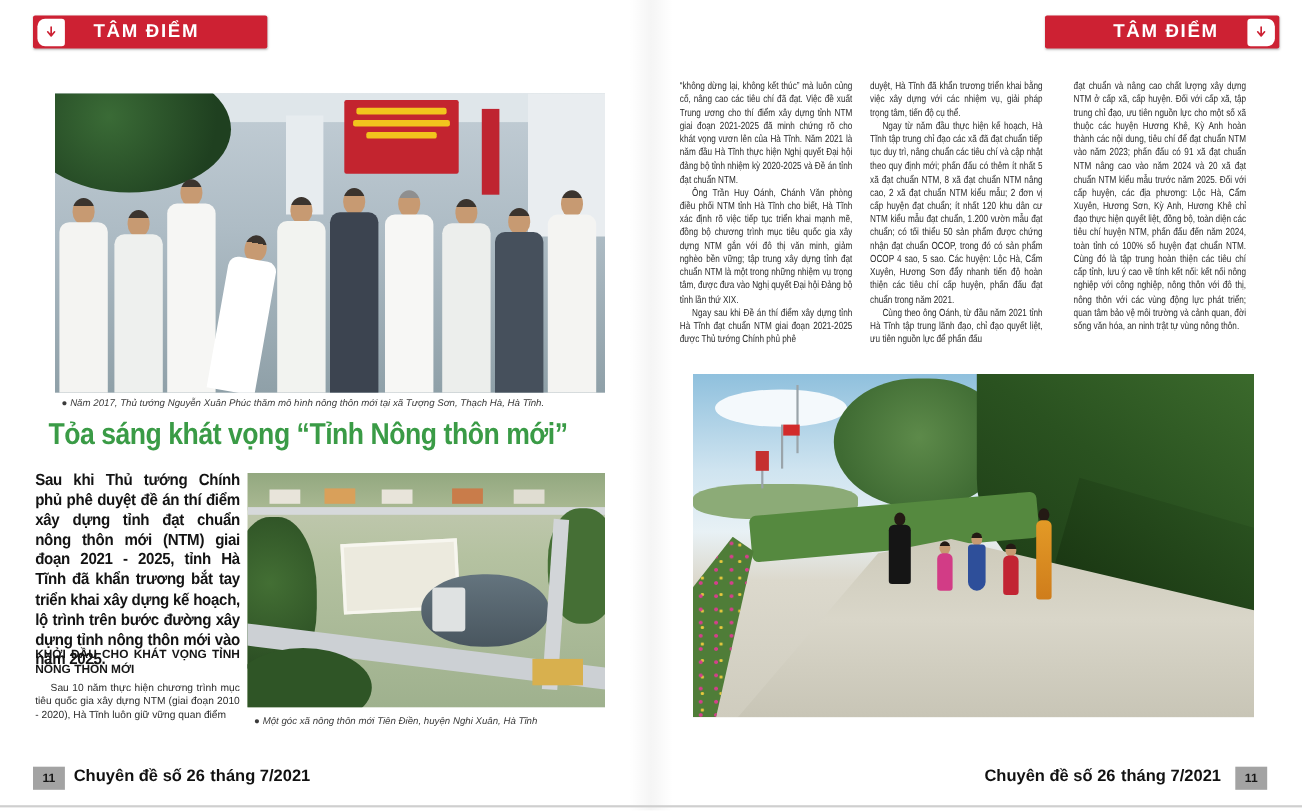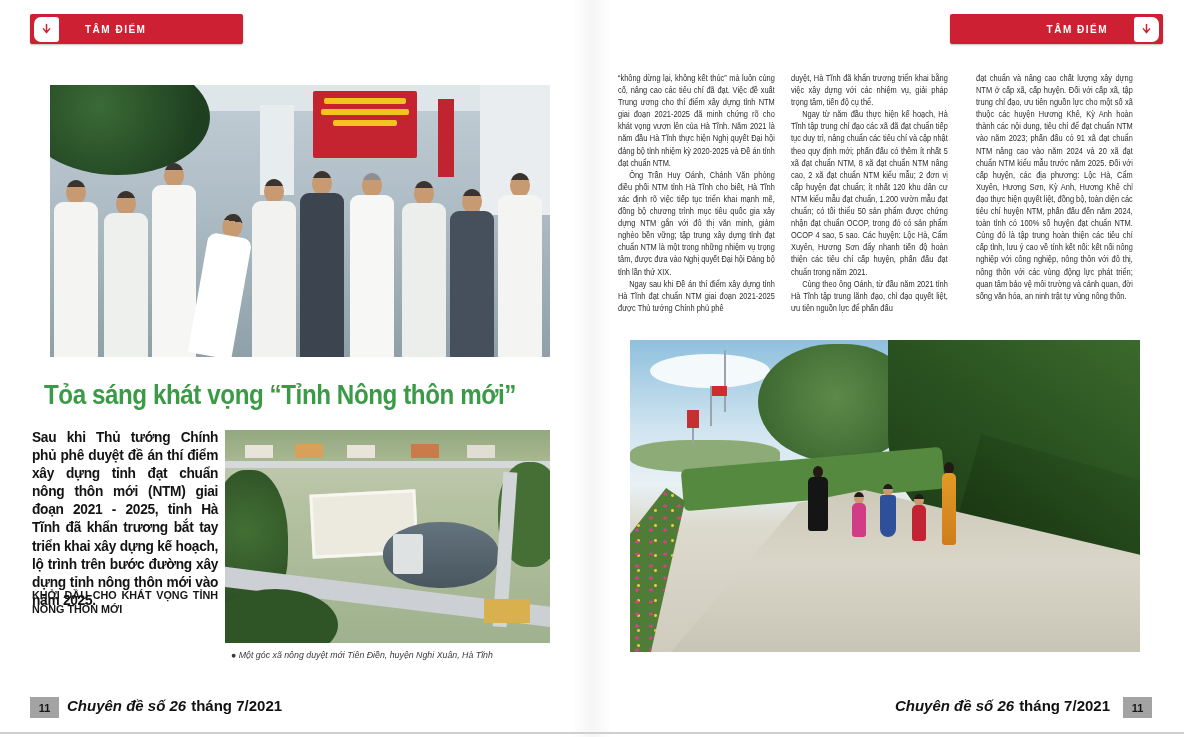--- a/index.html
+++ b/index.html
@@ -3,21 +3,21 @@
 <meta charset="utf-8">
 <style>
   html,body{margin:0;padding:0;background:#ffffff;}
   .spread{position:relative;width:1184px;height:737px;background:#ffffff;overflow:hidden;
           font-family:"Liberation Sans",sans-serif;color:#222;}
   .abs{position:absolute;}
 
   
   .badge{position:absolute;top:14px;height:30px;background:#cd2133;border-radius:2px;
          display:flex;align-items:center;box-shadow:0 1px 2px rgba(0,0,0,.25);}
-  .badge-label{color:#fff;font-weight:bold;font-size:10px;letter-spacing:1.5px;}
+  .badge-label{color:#fff;font-weight:bold;font-size:17px;letter-spacing:1.5px;}
   .badge-icon{width:25px;height:25px;background:#fff;border-radius:7px 3px 3px 7px;
               display:flex;align-items:center;justify-content:center;}
   .badge-icon svg{width:15px;height:15px;}
 
   
   .photo{position:absolute;overflow:hidden;}
   .caption{position:absolute;font-style:italic;font-size:8.8px;color:#3a3a3a;}
 
   
   .headline{position:absolute;left:44px;top:379px;width:566px;font-size:27.5px;font-weight:800;
@@ -34,21 +34,21 @@
   
   .col{position:absolute;top:72px;width:196px;height:266px;font-size:9.3px;line-height:12.1px;
        text-align:justify;color:#2b2b2b;transform:scaleX(.8);transform-origin:0 0;overflow:hidden;}
   .col p{margin:0;}
   .col p.indent{text-indent:14px;}
 
   
   .pagenum{position:absolute;top:697px;width:29px;height:21px;background:#a3a3a3;color:#161616;
            display:flex;align-items:center;justify-content:center;font-size:11px;font-weight:bold;}
   .journal{position:absolute;top:697px;font-size:15px;color:#111;}
-  .journal .b{font-weight:bold;font-style:italic;}
+  .journal .b{font-weight:bold;}
   .journal .r{margin-left:5px;font-weight:bold;}
   .bottom-rule{position:absolute;left:0;top:732px;width:1184px;height:2px;background:#cfcfcf;}
   .gutter{position:absolute;left:572px;top:0;width:40px;height:737px;
           background:linear-gradient(90deg,rgba(0,0,0,0),rgba(0,0,0,.04),rgba(0,0,0,0));}
 
   
   .person{position:absolute;bottom:0;width:48px;display:flex;flex-direction:column;align-items:center;}
   .p-head{width:20px;height:24px;border-radius:50% 50% 46% 46%;
           background:linear-gradient(180deg,#3b342e 30%,#c79a72 30%);}
   .p-torso{width:44px;flex:1;margin-top:-2px;border-radius:9px 9px 0 0;}
@@ -128,45 +128,49 @@
       </div>
     <div class="person" style="left:398px;top:104px;">
         <div class="p-head"></div>
         <div class="p-torso" style="background:#46505c;"></div>
       </div>
     <div class="person" style="left:446px;top:88px;">
         <div class="p-head"></div>
         <div class="p-torso" style="background:#f4f4f2;"></div>
       </div>
   </div>
+  <div class="caption" style="left:56px;top:361px;width:494px;">● Năm 2017, Thủ tướng Nguyễn Xuân Phúc thăm mô hình nông thôn mới tại xã Tượng Sơn, Thạch Hà, Hà Tĩnh.</div>
 
   <h1 class="headline" style="margin:0;">Tỏa sáng khát vọng “Tỉnh Nông thôn mới”</h1>
 
   <div class="intro">Sau khi Thủ tướng Chính phủ phê duyệt đề án thí điểm xây dựng tỉnh đạt chuẩn nông thôn mới (NTM) giai đoạn 2021 - 2025, tỉnh Hà Tĩnh đã khẩn trương bắt tay triển khai xây dựng kế hoạch, lộ trình trên bước đường xây dựng tỉnh nông thôn mới vào năm 2025.</div>
   <div class="subhead">KHỞI ĐẦU CHO KHÁT VỌNG TỈNH NÔNG THÔN MỚI</div>
+  <div class="body-sm">
+    <p>Sau 10 năm thực hiện chương trình mục tiêu quốc gia xây dựng NTM (giai đoạn 2010 - 2020), Hà Tĩnh luôn giữ vững quan điểm</p>
+  </div>
 
   <div class="photo" style="left:225px;top:430px;width:325px;height:213px;background:linear-gradient(180deg,#c6cbb6 0%,#b5c2a1 35%,#9fb18e 100%);">
     <div class="abs" style="left:0;top:0;width:325px;height:34px;background:linear-gradient(180deg,#93a880,#aab993);"></div>
     <div class="abs" style="left:0;top:31px;width:325px;height:7px;background:#d6d9db;"></div>
     <div class="abs" style="left:20px;top:15px;width:28px;height:13px;background:#e8e4da;"></div>
     <div class="abs" style="left:70px;top:14px;width:28px;height:14px;background:#d9a05a;"></div>
     <div class="abs" style="left:122px;top:15px;width:28px;height:13px;background:#e8e4da;"></div>
     <div class="abs" style="left:186px;top:14px;width:28px;height:14px;background:#c97c4a;"></div>
     <div class="abs" style="left:242px;top:15px;width:28px;height:13px;background:#e0ddd2;"></div>
     <div class="abs" style="left:-15px;top:40px;width:78px;height:150px;border-radius:45%;background:radial-gradient(circle at 45% 40%,#436f34,#2c4f24 75%);"></div>
     <div class="abs" style="right:-12px;top:32px;width:64px;height:105px;border-radius:45%;background:#456f35;"></div>
     <div class="abs" style="left:86px;top:62px;width:100px;height:58px;background:#eceade;border:3px solid #f7f6ef;transform:rotate(-3deg);"></div>
     <div class="abs" style="left:158px;top:92px;width:116px;height:66px;border-radius:48%;background:linear-gradient(180deg,#64747e,#49565f);"></div>
     <div class="abs" style="left:168px;top:104px;width:30px;height:40px;background:#dfe2e2;border-radius:3px;"></div>
     <div class="abs" style="left:-20px;bottom:34px;width:400px;height:20px;background:#ccd0d4;transform:rotate(7deg);"></div>
     <div class="abs" style="right:38px;top:42px;width:14px;height:155px;background:#d2d5d8;transform:rotate(4deg);"></div>
     <div class="abs" style="left:-12px;bottom:-18px;width:125px;height:72px;border-radius:50%;background:#2f5526;"></div>
     <div class="abs" style="right:20px;bottom:20px;width:46px;height:24px;background:#d8b04e;"></div>
   </div>
-  <div class="caption" style="left:231px;top:650px;width:320px;">● Một góc xã nông duyệt mới Tiên Điền, huyện Nghi Xuân, Hà Tĩnh</div>
+  <div class="caption" style="left:231px;top:650px;width:320px;">● Một góc xã nông thôn mới Tiên Điền, huyện Nghi Xuân, Hà Tĩnh</div>
 
   <div class="col" style="left:618px;">
     <p>“không dừng lại, không kết thúc” mà luôn củng cố, nâng cao các tiêu chí đã đạt. Việc đề xuất Trung ương cho thí điểm xây dựng tỉnh NTM giai đoạn 2021-2025 đã minh chứng rõ cho khát vọng vươn lên của Hà Tĩnh. Năm 2021 là năm đầu Hà Tĩnh thực hiện Nghị quyết Đại hội đảng bộ tỉnh nhiệm kỳ 2020-2025 và Đề án tỉnh đạt chuẩn NTM.</p>
     <p class="indent">Ông Trần Huy Oánh, Chánh Văn phòng điều phối NTM tỉnh Hà Tĩnh cho biết, Hà Tĩnh xác định rõ việc tiếp tục triển khai mạnh mẽ, đồng bộ chương trình mục tiêu quốc gia xây dựng NTM gắn với đô thị văn minh, giảm nghèo bền vững; tập trung xây dựng tỉnh đạt chuẩn NTM là một trong những nhiệm vụ trọng tâm, được đưa vào Nghị quyết Đại hội Đảng bộ tỉnh lần thứ XIX.</p>
     <p class="indent">Ngay sau khi Đề án thí điểm xây dựng tỉnh Hà Tĩnh đạt chuẩn NTM giai đoạn 2021-2025 được Thủ tướng Chính phủ phê</p>
   </div>
   <div class="col" style="left:791px;">
     <p>duyệt, Hà Tĩnh đã khẩn trương triển khai bằng việc xây dựng với các nhiệm vụ, giải pháp trọng tâm, tiến độ cụ thể.</p>
     <p class="indent">Ngay từ năm đầu thực hiện kế hoạch, Hà Tĩnh tập trung chỉ đạo các xã đã đạt chuẩn tiếp tục duy trì, nâng chuẩn các tiêu chí và cập nhật theo quy định mới; phấn đấu có thêm ít nhất 5 xã đạt chuẩn NTM, 8 xã đạt chuẩn NTM nâng cao, 2 xã đạt chuẩn NTM kiểu mẫu; 2 đơn vị cấp huyện đạt chuẩn; ít nhất 120 khu dân cư NTM kiểu mẫu đạt chuẩn, 1.200 vườn mẫu đạt chuẩn; có tối thiểu 50 sản phẩm được chứng nhận đạt chuẩn OCOP, trong đó có sản phẩm OCOP 4 sao, 5 sao. Các huyện: Lộc Hà, Cẩm Xuyên, Hương Sơn đẩy nhanh tiến độ hoàn thiện các tiêu chí cấp huyện, phấn đấu đạt chuẩn trong năm 2021.</p>
     <p class="indent">Cùng theo ông Oánh, từ đầu năm 2021 tỉnh Hà Tĩnh tập trung lãnh đạo, chỉ đạo quyết liệt, ưu tiên nguồn lực để phấn đấu</p>

